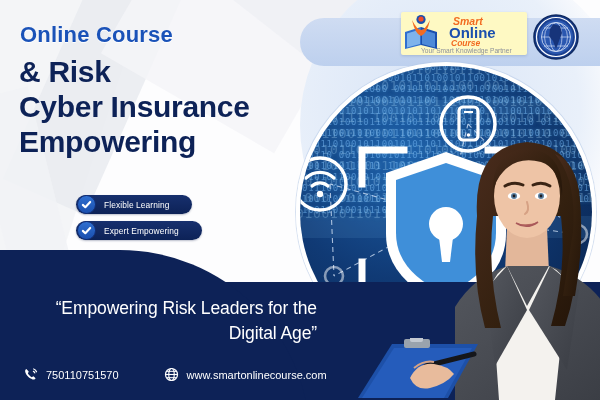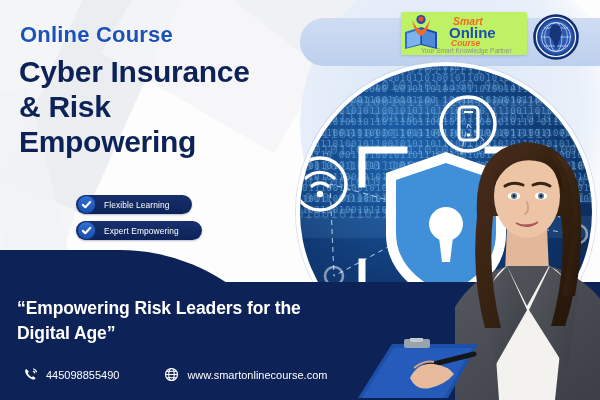--- a/index.html
+++ b/index.html
@@ -67,22 +67,23 @@
     border:1px solid #13317a;
   }
   .pill .chk svg{display:block;}
   .pill .ptxt{
     color:#ffffff;font-size:8.4px;margin-left:8px;white-space:nowrap;letter-spacing:.1px;
   }
 
   
   .quote{
     position:absolute;left:17px;top:296px;width:300px;
-    color:#ffffff;font-size:17.5px;font-weight:bold;line-height:1.42;
+    color:#ffffff;font-size:17.5px;font-weight:normal;line-height:1.42;
     letter-spacing:-.1px;
+    text-align:right;
   }
 
   
   .footer{position:absolute;left:22px;top:366px;display:flex;align-items:center;}
   .fitem{display:flex;align-items:center;color:#ffffff;font-size:11px;}
   .fitem .fi-ico{width:17px;height:17px;flex:none;margin-right:7px;display:flex;align-items:center;justify-content:center;}
   .f-gap{width:44px;}
 
   
   .cyber-wrap{
@@ -270,22 +271,22 @@
     <rect x="58" y="-2" width="13" height="6" rx="2" fill="#c3c9d1"></rect>
 
     <path d="M74 28 L122 16" stroke="#15161a" stroke-width="5" stroke-linecap="round"></path>
 
     <path d="M58 40 q8 -16 24 -14 q14 2 20 10 q-8 10 -24 14 q-14 3 -20 -10 Z" fill="#e8bb9c"></path>
     <path d="M62 30 q10 -8 20 -6" stroke="#d4a285" stroke-width="2" fill="none"></path>
   </svg>
 
   <div class="h-kicker">Online Course</div>
   <div class="h-title">
+    <div>&amp; Risk</div>
     <div>Cyber Insurance</div>
-    <div>&amp; Risk</div>
     <div>Empowering</div>
   </div>
 
   <div class="bullets">
     <div class="pill">
       <span class="chk">
         <svg width="11" height="11" viewBox="0 0 12 12">
             <polyline points="2,6.4 4.7,9 10,3.2" fill="none" stroke="#ffffff" stroke-width="2.3" stroke-linecap="round" stroke-linejoin="round"></polyline>
           </svg>
       </span>
@@ -305,38 +306,38 @@
 
   <div class="footer">
     <div class="fitem">
       <span class="fi-ico">
         <svg width="15" height="15" viewBox="0 0 16 16">
           <path d="M3.6 2.2 C2.4 2.6 2 4 2.4 5.4 C3.4 9 6.6 12.2 10.2 13.2 C11.6 13.6 13 13.2 13.4 12 L11.2 9.9 L9.2 10.8 C7.9 10 6 8.1 5.2 6.8 L6.1 4.8 Z" fill="#ffffff"></path>
           <path d="M11.4 2.1 a4.6 4.6 0 0 1 3 3" fill="none" stroke="#ffffff" stroke-width="1.3" stroke-linecap="round"></path>
           <path d="M11.1 4.6 a2.4 2.4 0 0 1 1.5 1.6" fill="none" stroke="#ffffff" stroke-width="1.3" stroke-linecap="round"></path>
         </svg>
       </span>
-      <span>445098855490</span>
+      <span>750110751570</span>
     </div>
     <div class="f-gap"></div>
     <div class="fitem">
       <span class="fi-ico">
         <svg width="15" height="15" viewBox="0 0 16 16">
           <circle cx="8" cy="8" r="6.4" fill="none" stroke="#ffffff" stroke-width="1.3"></circle>
           <ellipse cx="8" cy="8" rx="2.9" ry="6.4" fill="none" stroke="#ffffff" stroke-width="1.2"></ellipse>
           <line x1="1.7" y1="8" x2="14.3" y2="8" stroke="#ffffff" stroke-width="1.2"></line>
           <line x1="2.9" y1="4.6" x2="13.1" y2="4.6" stroke="#ffffff" stroke-width="1.1"></line>
           <line x1="2.9" y1="11.4" x2="13.1" y2="11.4" stroke="#ffffff" stroke-width="1.1"></line>
         </svg>
       </span>
       <span>www.smartonlinecourse.com</span>
     </div>
   </div>
 
-  <div style="position:absolute;left:401px;top:12px;width:126px;height:43px;background:#bef264;
+  <div style="position:absolute;left:401px;top:12px;width:126px;height:43px;background:#fef9c3;
               border-radius:2px;box-shadow:0 1px 3px rgba(20,50,100,.18);">
     <svg width="126" height="43" viewBox="0 0 126 43">
 
       <g>
         <path d="M4 20 L20 15 L20 33 L4 37 Z" fill="#2f6fd0"></path>
         <path d="M36 20 L20 15 L20 33 L36 37 Z" fill="#1a4fae"></path>
         <path d="M6 21.5 L19 17.5 L19 32 L6 35.6 Z" fill="#7eb3ec"></path>
         <path d="M34 21.5 L21 17.5 L21 32 L34 35.6 Z" fill="#4e8ad8"></path>
         <path d="M11 8 Q14 22 20 24 Q26 22 29 8 Q24 18 20 18 Q16 18 11 8 Z" fill="#f26b21"></path>
         <circle cx="20" cy="7.5" r="4.6" fill="#1a4fae"></circle>

